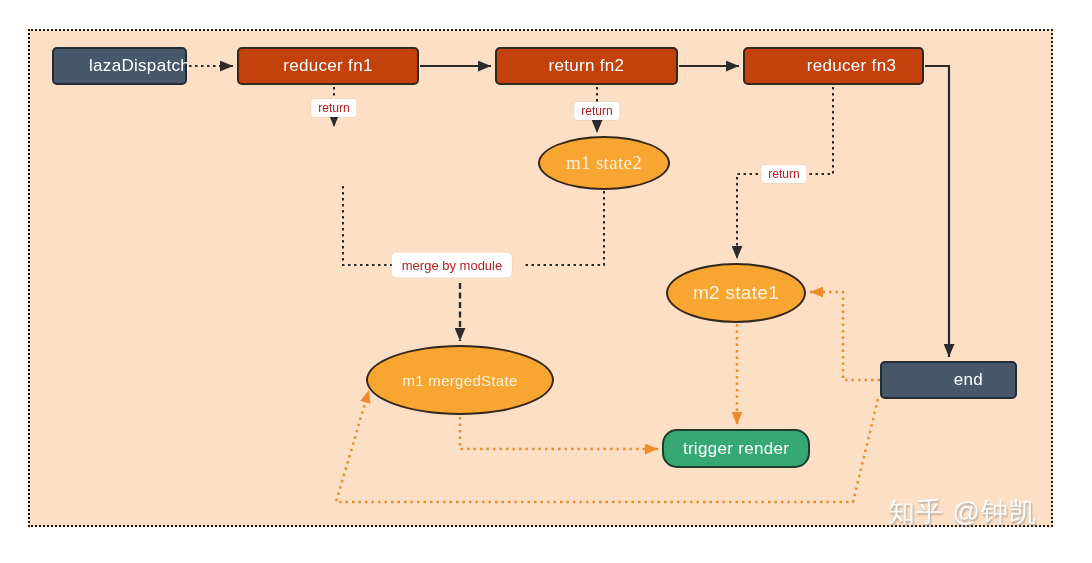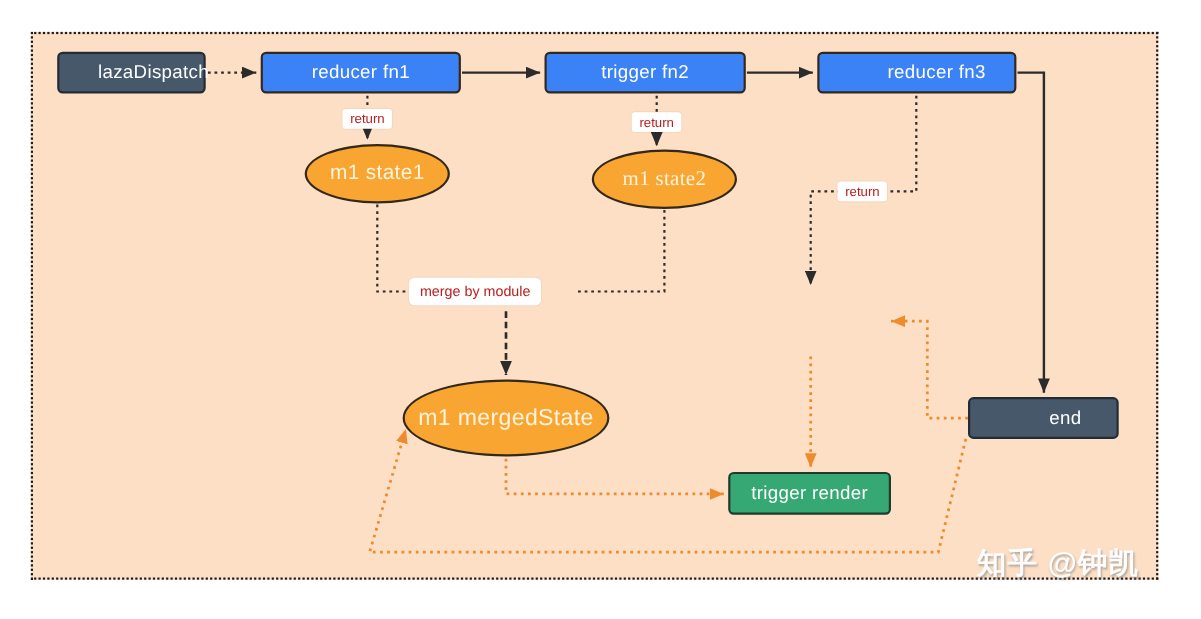--- a/index.html
+++ b/index.html
@@ -13,43 +13,42 @@
     background: #fcdfc5; border: 2px dotted #1b1b1b;
   }
 
   svg.wires { position: absolute; left: 0; top: 0; width: 1092px; height: 563px; z-index: 2; }
 
   .node {
     position: absolute; z-index: 5; display: flex; align-items: center; justify-content: center;
     color: #ffffff; font-size: 17px; letter-spacing: 0.3px;
   }
   .rect { border-radius: 5px; border: 2px solid #32281e; }
-  .proc { background: #3b82f6; }
+  .proc { background: #c2410c; }
   .term { background: #46586a; border-color: #232c35; padding-left: 40px; }
-  .render { background: #35a873; border-color: #1e3b2c; }
+  .render { background: #35a873; border-color: #1e3b2c; border-radius: 15px; }
   .ellipse {
     background: #f8a531; border: 2px solid #33281c; border-radius: 50%;
     color: #fdf3dc; font-size: 19px;
   }
-  .ellipse.big { font-size: 21px; }
+  .ellipse.big { font-size: 15px; }
 
   .edge-label {
     position: absolute; z-index: 6; transform: translate(-50%, -50%);
     background: #ffffff; color: #b91c1c; border-radius: 3px;
     font-size: 12px; padding: 2px 7px; white-space: nowrap;
     box-shadow: 0 0 0 1px rgba(0,0,0,0.03);
   }
   .edge-label.merge { font-size: 13px; padding: 5px 10px; border-radius: 5px; }
 
   .watermark {
     position: absolute; z-index: 9; left: 888px; top: 494px;
     font-size: 27px; letter-spacing: 1px; color: rgba(255,255,255,0.96);
     text-shadow: 1px 2px 2px rgba(120,120,120,0.55);
     white-space: nowrap;
-    font-weight: bold;
   }
 </style>
 </head>
 <body>
 
 <div class="stage">
 
   <div class="canvas"></div>
 
   <svg class="wires" viewBox="0 0 1092 563" xmlns="http://www.w3.org/2000/svg">
@@ -93,48 +92,48 @@
 
   <div class="node rect term" style="left:52px; top:47px; width:135px; height:38px;">
     <span>lazaDispatch</span>
   </div>
 
   <div class="node rect proc" style="left:237px; top:47px; width:182px; height:38px;">
     <span>reducer fn1</span>
   </div>
 
   <div class="node rect proc" style="left:495px; top:47px; width:183px; height:38px;">
-    <span>trigger fn2</span>
+    <span>return fn2</span>
   </div>
 
   <div class="node rect proc" style="left:743px; top:47px; width:181px; height:38px;padding-left:36px;">
     <span>reducer fn3</span>
   </div>
 
-  <div class="node ellipse" style="left:277px; top:131px; width:132px; height:54px;">
-    <span>m1 state1</span>
-  </div>
 
   <div class="node ellipse" style="left:538px; top:136px; width:132px; height:54px;font-family:Liberation Serif, serif;">
     <span>m1 state2</span>
   </div>
 
+  <div class="node ellipse" style="left:666px; top:263px; width:140px; height:60px;">
+    <span>m2 state1</span>
+  </div>
 
   <div class="node ellipse big" style="left:366px; top:345px; width:188px; height:70px;">
     <span>m1 mergedState</span>
   </div>
 
   <div class="node rect render" style="left:662px; top:429px; width:148px; height:39px;">
     <span>trigger render</span>
   </div>
 
   <div class="node rect term" style="left:880px; top:361px; width:137px; height:38px;text-align:right;">
     <span>end</span>
   </div>
 
   <div class="edge-label" style="left:334px; top:108px;">return</div>
   <div class="edge-label" style="left:597px; top:111px;">return</div>
   <div class="edge-label" style="left:784px; top:174px;">return</div>
-  <div class="edge-label merge" style="left:432px; top:265px;">merge by module</div>
+  <div class="edge-label merge" style="left:452px; top:265px;">merge by module</div>
 
   <div class="watermark">知乎 @钟凯</div>
 
 </div>
 
 </body></html>

